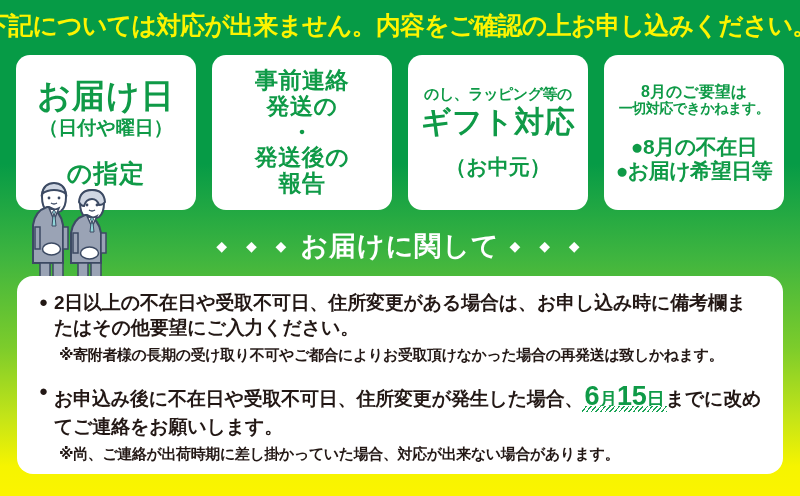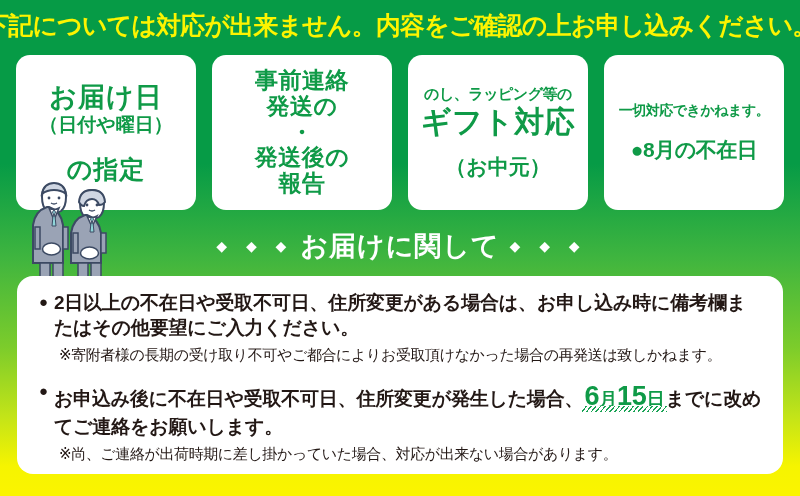--- a/index.html
+++ b/index.html
@@ -71,21 +71,21 @@
     overflow: hidden;
   }
   .card .ln {
     display: block;
     font-weight: bold;
     line-height: 1.12;
     white-space: nowrap;
   }
   .dotline { font-size: 16px; line-height: 0.75; }
 
-  .card-1 .l1 { font-size: 27px; letter-spacing: 1px; }
+  .card-1 .l1 { font-size: 33px; letter-spacing: 1px; }
   .card-1 .l2 { font-size: 19px; margin-top: 2px; }
   .card-1 .l3 { font-size: 25px; margin-top: 20px; letter-spacing: 1px; }
 
   .card-2 .ln { font-size: 23px; letter-spacing: 0.5px; }
 
   .card-3 .l1 { font-size: 15px; letter-spacing: -0.5px; margin-bottom: 2px;}
   .card-3 .l2 { font-size: 30px; letter-spacing: 0.5px; }
   .card-3 .l3 { font-size: 21px; margin-top: 17px; }
 
   .card-4 .l1 { font-size: 16px; }
@@ -150,21 +150,21 @@
     letter-spacing: -0.2px;
   }
   .bullet-dot {
     flex: 0 0 auto;
     font-size: 15px;
     line-height: 1.55;
     margin-right: 6px;
   }
   .item-note {
     font-size: 15px;
-    font-weight: normal;
+    font-weight: bold;
     line-height: 1.3;
     letter-spacing: -0.4px;
     margin: 5px 0 0 20px;
   }
   .item-2 { margin-top: 14px; }
 
   .hl {
     color: #0f9a47;
     font-size: 25px;
     font-weight: bold;
@@ -211,23 +211,25 @@
       <span class="ln">報告</span>
     </div>
 
     <div class="card card-3">
       <span class="ln l1">のし、ラッピング等の</span>
       <span class="ln l2">ギフト対応</span>
       <span class="ln l3">（お中元）</span>
     </div>
 
     <div class="card card-4">
+      <span class="ln l1">8月のご要望は</span>
       <span class="ln l2">一切対応できかねます。</span>
       <div class="bullets">
         <span class="ln">●8月の不在日</span>
+        <span class="ln">●お届け希望日等</span>
       </div>
     </div>
   </div>
 
   <div class="mascots">
     <svg width="112" height="112" viewBox="0 0 112 112">
 
       <g>
         <path d="M26 30 q0-13 12-13 q12 0 12 13 q0 10-5 14 q-7 4-14 0 q-5-4-5-14z" fill="#ffffff" stroke="#3c4a63" stroke-width="2"></path>
         <path d="M26 27 q2-11 12-11 q10 0 12 11 q-5-4-12-4 q-7 0-12 4z" fill="#cfd6e2" stroke="#3c4a63" stroke-width="2"></path>

